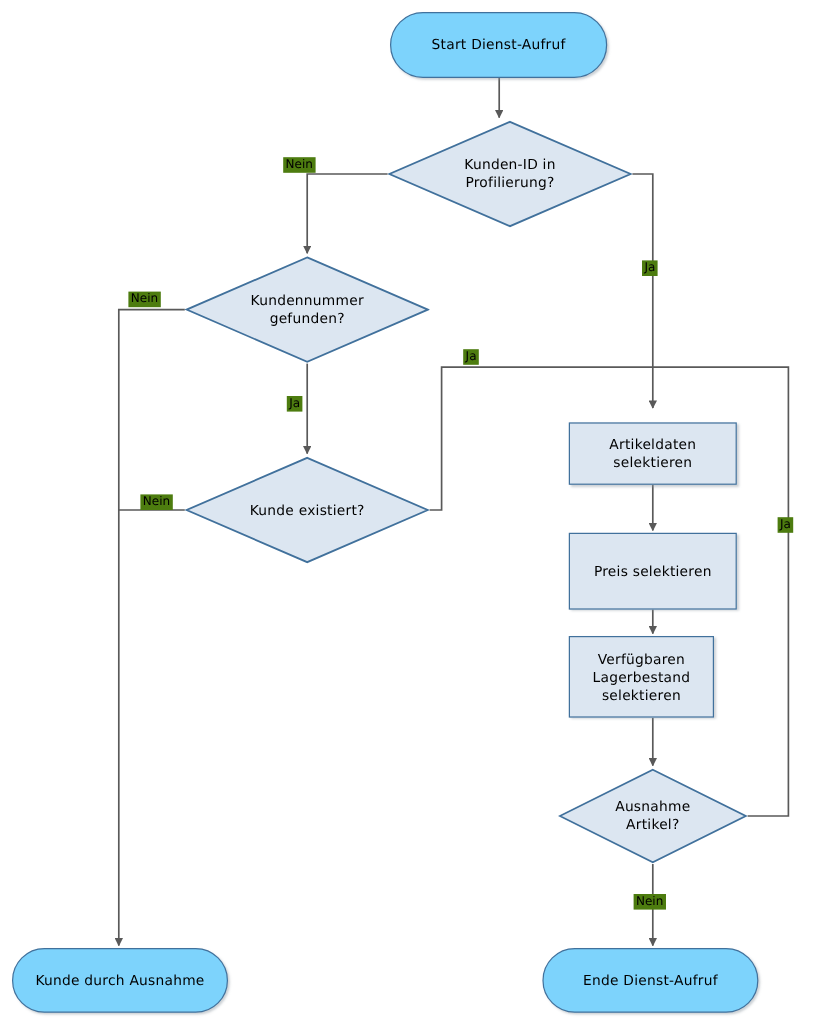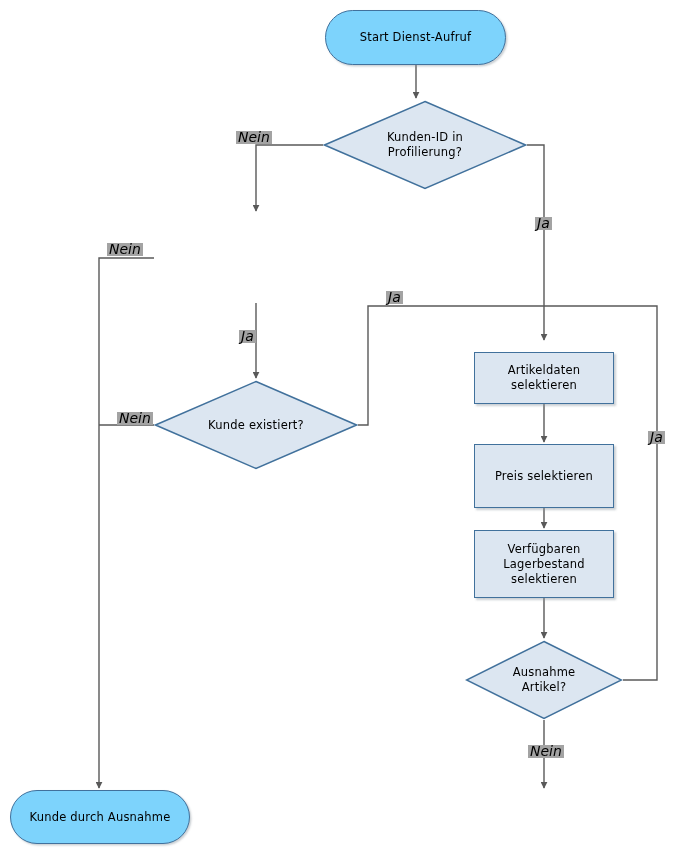--- a/index.html
+++ b/index.html
@@ -68,28 +68,27 @@
     position: absolute;
     left: 0;
     top: 0;
     width: 100%;
     height: 100%;
     z-index: 1;
   }
   .edge-label {
     position: absolute;
     font-family: "DejaVu Sans", sans-serif;
-    font-size: 14px;
+    font-size: 10px;
     line-height: 13px;
     color: #000000;
-    background: #a3a3a3;
+    background: #4d7c0f;
     padding: 0 2px;
     white-space: nowrap;
     z-index: 5;
-    font-style: italic;
   }
 </style>
 </head>
 <body>
 
 <div id="canvas">
 
   <svg id="edges" viewBox="0 0 697 854" width="697" height="854" xmlns="http://www.w3.org/2000/svg">
     <defs>
       <marker id="arrow" viewBox="0 0 10 10" refX="9" refY="5" markerWidth="5" markerHeight="5" orient="auto-start-reverse">
@@ -129,55 +128,65 @@
   </div>
 
   <div class="node decision" style="left:323px; top:100px; width:204px; height:90px;">
     <svg class="dia" viewBox="0 0 204 90" preserveAspectRatio="none">
       <polygon points="102,1.5 202.5,45 102,88.5 1.5,45" fill="#dce6f1" stroke="#41719c" stroke-width="1.5"></polygon>
     </svg>
     <span class="label">Kunden-ID in
 Profilierung?</span>
   </div>
 
+  <div class="node decision" style="left:154px; top:213px; width:204px; height:90px;">
+    <svg class="dia" viewBox="0 0 204 90" preserveAspectRatio="none">
+      <polygon points="102,1.5 202.5,45 102,88.5 1.5,45" fill="#dce6f1" stroke="#41719c" stroke-width="1.5"></polygon>
+    </svg>
+    <span class="label">Kundennummer
+gefunden?</span>
+  </div>
 
   <div class="node decision" style="left:154px; top:380px; width:204px; height:90px;">
     <svg class="dia" viewBox="0 0 204 90" preserveAspectRatio="none">
       <polygon points="102,1.5 202.5,45 102,88.5 1.5,45" fill="#dce6f1" stroke="#41719c" stroke-width="1.5"></polygon>
     </svg>
     <span class="label">Kunde existiert?</span>
   </div>
 
   <div class="node process" style="left:474px; top:342px; width:140px; height:52px;margin-top:10px;">
     <span class="label">Artikeldaten
 selektieren</span>
   </div>
 
   <div class="node process" style="left:474px; top:444px; width:140px; height:64px;">
     <span class="label">Preis selektieren</span>
   </div>
 
-  <div class="node process" style="left:474px; top:530px; width:140px; height:68px;">
+  <div class="node process" style="left:474px; top:530px; width:121px; height:68px;">
     <span class="label">Verfügbaren
 Lagerbestand
 selektieren</span>
   </div>
 
   <div class="node decision" style="left:465px; top:640px; width:158px; height:80px;">
     <svg class="dia" viewBox="0 0 158 80" preserveAspectRatio="none">
       <polygon points="79,1.5 156.5,40 79,78.5 1.5,40" fill="#dce6f1" stroke="#41719c" stroke-width="1.5"></polygon>
     </svg>
     <span class="label">Ausnahme
 Artikel?</span>
   </div>
 
   <div class="node terminator" style="left:10px; top:790px; width:180px; height:54px;">
     <span class="label">Kunde durch Ausnahme</span>
   </div>
 
+  <div class="node terminator" style="left:452px; top:790px; width:180px; height:54px;">
+    <span class="label">Ende Dienst-Aufruf</span>
+  </div>
 
   <span class="edge-label" style="left:236px; top:131px;">Nein</span>
   <span class="edge-label" style="left:535px; top:217px;">Ja</span>
   <span class="edge-label" style="left:107px; top:243px;">Nein</span>
   <span class="edge-label" style="left:239px; top:330px;">Ja</span>
   <span class="edge-label" style="left:386px; top:291px;">Ja</span>
   <span class="edge-label" style="left:117px; top:412px;">Nein</span>
   <span class="edge-label" style="left:648px; top:431px;">Ja</span>
   <span class="edge-label" style="left:528px; top:745px;">Nein</span>
 

